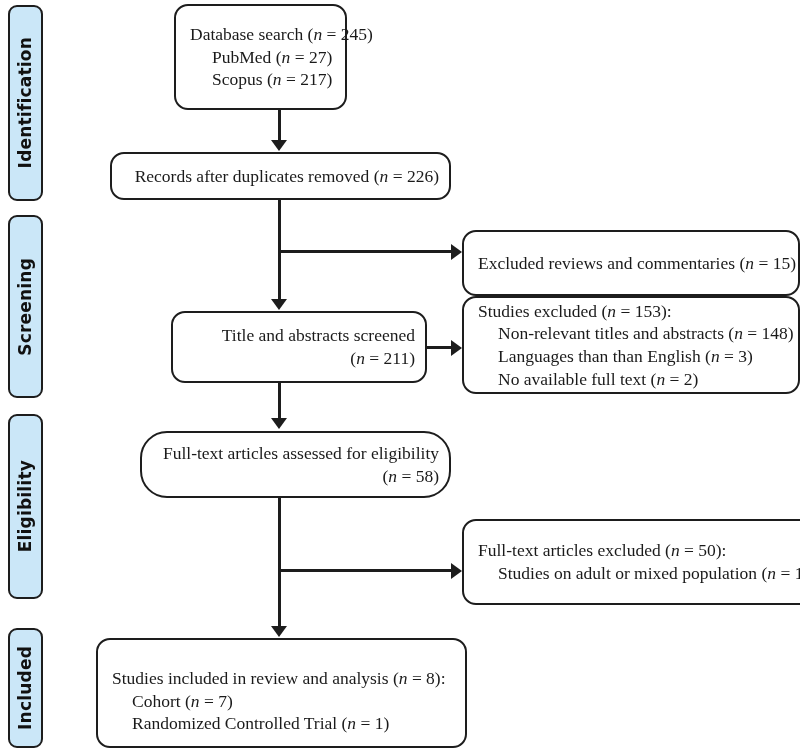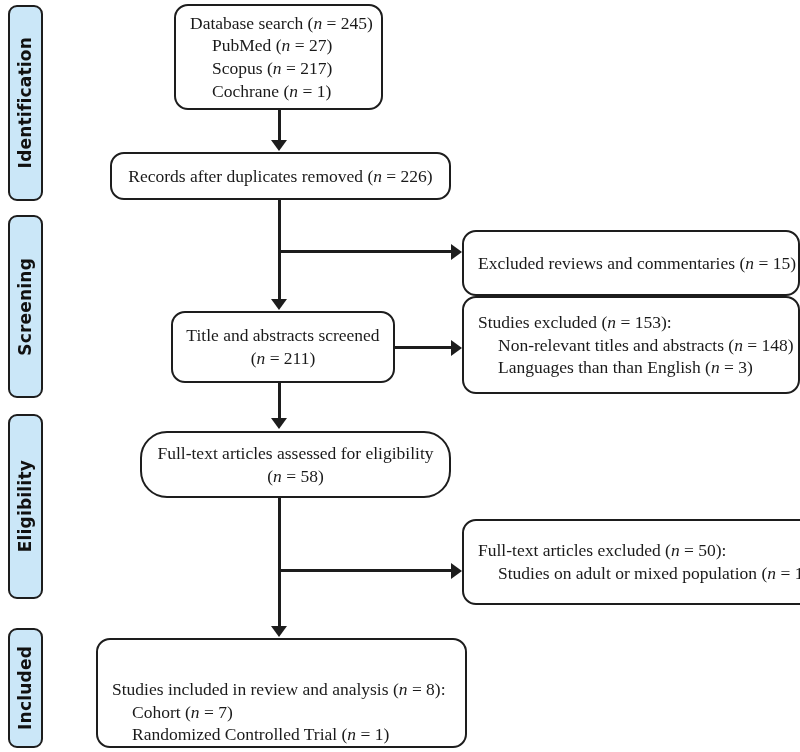--- a/index.html
+++ b/index.html
@@ -62,20 +62,21 @@
   }
   .fbox .line {
     white-space: nowrap;
   }
   .fbox.center .lines {
     text-align: center;
     padding: 0 10px;
   }
   .fbox.center .line {
     display: block;
+    text-align: right;
   }
   .fbox .line.indent {
     padding-left: 22px;
   }
   .fbox .line.indent2 {
     padding-left: 20px;
   }
   .ital {
     font-style: italic;
   }
@@ -141,71 +142,71 @@
   <div class="arrow-right" style="left:451px; top:340px;"></div>
 
   <div class="vline" style="left:278px; top:383px; height:37px;"></div>
   <div class="arrow-down" style="left:271px; top:418px;"></div>
 
   <div class="vline" style="left:278px; top:498px; height:130px;"></div>
   <div class="arrow-down" style="left:271px; top:626px;"></div>
   <div class="hline" style="left:280px; top:569px; width:174px;"></div>
   <div class="arrow-right" style="left:451px; top:563px;"></div>
 
-  <div class="fbox" style="left:174px; top:4px; width:209px; height:106px;">
+  <div class="fbox" style="left:174px; top:4px; width:173px; height:106px;">
     <div class="lines">
       <div class="line"><span>Database search (</span><span class="ital">n</span><span> = 245)</span></div>
       <div class="line indent"><span>PubMed (</span><span class="ital">n</span><span> = 27)</span></div>
       <div class="line indent"><span>Scopus (</span><span class="ital">n</span><span> = 217)</span></div>
-      <div class="line indent"><span>Cochrane (</span><span class="ital">n</span><span> = 1)</span></div>
     </div>
   </div>
 
   <div class="fbox center" style="left:110px; top:152px; width:341px; height:48px;">
     <div class="lines">
       <div class="line"><span>Records after duplicates removed (</span><span class="ital">n</span><span> = 226)</span></div>
     </div>
   </div>
 
   <div class="fbox" style="left:462px; top:230px; width:338px; height:66px;">
     <div class="lines">
       <div class="line"><span>Excluded reviews and commentaries (</span><span class="ital">n</span><span> = 15)</span></div>
     </div>
   </div>
 
-  <div class="fbox center" style="left:171px; top:311px; width:224px; height:72px;">
+  <div class="fbox center" style="left:171px; top:311px; width:256px; height:72px;">
     <div class="lines">
       <div class="line"><span>Title and abstracts screened</span></div>
       <div class="line"><span>(</span><span class="ital">n</span><span> = 211)</span></div>
     </div>
   </div>
 
   <div class="fbox" style="left:462px; top:296px; width:338px; height:98px;">
     <div class="lines">
       <div class="line"><span>Studies excluded (</span><span class="ital">n</span><span> = 153):</span></div>
       <div class="line indent2"><span>Non-relevant titles and abstracts (</span><span class="ital">n</span><span> = 148)</span></div>
       <div class="line indent2"><span>Languages than than English (</span><span class="ital">n</span><span> = 3)</span></div>
+      <div class="line indent2"><span>No available full text (</span><span class="ital">n</span><span> = 2)</span></div>
     </div>
   </div>
 
   <div class="fbox center" style="left:140px; top:431px; width:311px; height:67px;border-radius:27px;">
     <div class="lines">
       <div class="line"><span>Full-text articles assessed for eligibility</span></div>
       <div class="line"><span>(</span><span class="ital">n</span><span> = 58)</span></div>
     </div>
   </div>
 
   <div class="fbox" style="left:462px; top:519px; width:352px; height:86px;">
     <div class="lines">
       <div class="line"><span>Full-text articles excluded (</span><span class="ital">n</span><span> = 50):</span></div>
       <div class="line indent2"><span>Studies on adult or mixed population (</span><span class="ital">n</span><span> = 16)</span></div>
     </div>
   </div>
 
-  <div class="fbox" style="left:96px; top:638px; width:371px; height:110px; justify-content:flex-end; padding-top:16px;font-family:Liberation Serif, serif;">
+  <div class="fbox" style="left:96px; top:638px; width:371px; height:110px; justify-content:center; padding-top:16px;font-family:Liberation Serif, serif;">
     <div class="lines">
       <div class="line"><span>Studies included in review and analysis (</span><span class="ital">n</span><span> = 8):</span></div>
       <div class="line indent2"><span>Cohort (</span><span class="ital">n</span><span> = 7)</span></div>
       <div class="line indent2"><span>Randomized Controlled Trial (</span><span class="ital">n</span><span> = 1)</span></div>
     </div>
   </div>
 
 </div>
 
 </body></html>

